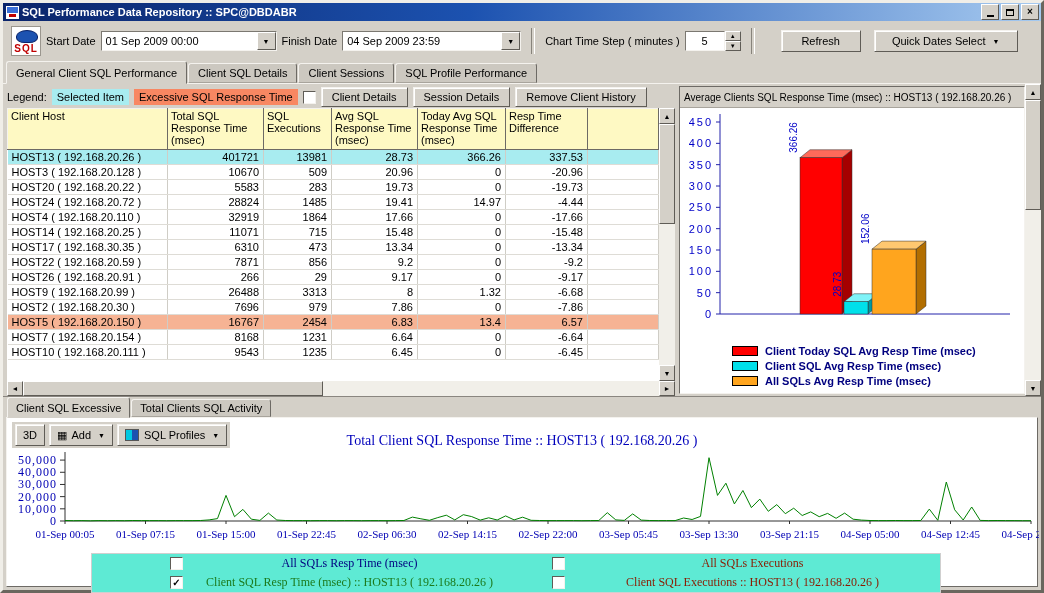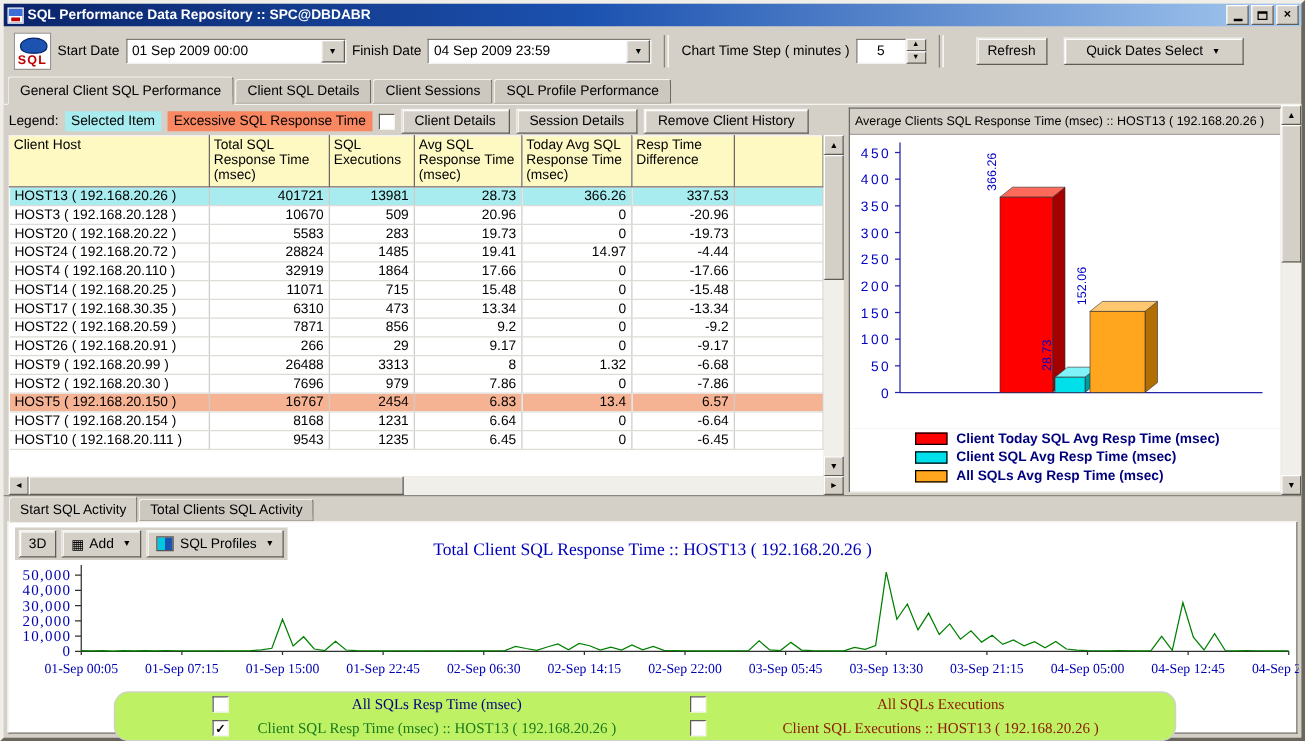--- a/index.html
+++ b/index.html
@@ -25,21 +25,21 @@
   .combo .field{display:flex;align-items:center;padding:0 4px;white-space:nowrap;overflow:hidden;flex:1}
   .combo .drop{width:17px;background:#d4d0c8;border:1px solid;border-color:#fff #5f5c56 #5f5c56 #fff;display:flex;align-items:center;justify-content:center;font-size:7px}
   .combo.w1{width:176px}.combo.w2{width:179px}
   .groove{width:2px;height:26px;border-left:1px solid #87837b;border-right:1px solid #fff;margin:0 5px}
   .spinner{display:flex;height:20px}
   .spinfield{width:38px;background:#fff;border:1px solid;border-color:#7b7871 #f4f2ee #f4f2ee #7b7871;display:flex;align-items:center;justify-content:center}
   .spinbtns{width:16px;display:flex;flex-direction:column}
   .spinbtn{flex:1;background:#d4d0c8;border:1px solid;border-color:#fff #5f5c56 #5f5c56 #fff;display:flex;align-items:center;justify-content:center;font-size:6px;line-height:1}
   .btn{height:22px;background:#d4d0c8;border:1px solid;border-color:#f4f2ee #5f5c56 #5f5c56 #f4f2ee;box-shadow:inset 1px 1px 0 #fff;display:inline-flex;align-items:center;justify-content:center;padding:0 12px;white-space:nowrap;box-sizing:border-box}
   .btn .menuarrow{font-size:7px;margin-left:7px}
-  .btn.refresh{margin-left:16px;width:57px}
+  .btn.refresh{margin-left:16px;width:80px}
   .btn.quick{width:144px;margin-left:8px}
 
   
   .tabstrip{flex:0 0 21px;display:flex;align-items:flex-end;padding-left:3px;position:relative;z-index:3}
   .tab{height:18px;padding:0 9px;display:flex;align-items:center;background:#ccc8c0;border:1px solid;border-color:#f4f2ee #6d6a65 #a8a49c #f4f2ee;border-radius:3px 3px 0 0;margin-right:1px;white-space:nowrap}
   .tab.active{height:21px;background:#d4d0c8;border-bottom-color:#d4d0c8;margin-bottom:-1px}
 
   
   .main{flex:0 0 312px;display:flex;border-top:1px solid #f4f2ee;background:#d4d0c8;position:relative;z-index:2}
   .left{width:672px;display:flex;flex-direction:column;padding:2px 0 0 4px;box-sizing:border-box}
@@ -85,21 +85,21 @@
   .btabs{flex:0 0 19px;display:flex;align-items:flex-end;padding-left:4px;position:relative;z-index:2}
   .tab.sm{height:16px;padding:0 8px}
   .tab.sm.active{height:19px}
   .bbody{flex:1;margin:0 3px 3px 3px;background:#fff;border:1px solid;border-color:#f4f2ee #6d6a65 #6d6a65 #f4f2ee;position:relative;min-height:0}
   .btoolbar{position:absolute;left:5px;top:4px;display:flex;gap:4px;background:#d4d0c8;padding:2px 3px}
   .btn.tiny{height:22px;padding:0 7px}
   .gridglyph{font-size:11px;margin-right:4px}
   .proficon{width:12px;height:10px;margin-right:5px;background:linear-gradient(90deg,#00c8e0 50%,#1c52b0 50%);border:1px solid #555}
   .bctitle{position:absolute;left:0;right:0;top:15px;text-align:center;color:#0000bb;font-family:"Liberation Serif",serif;font-size:14px;white-space:nowrap}
   .bchart{position:absolute;left:2px;top:33px}
-  .cbpanel{position:absolute;left:84px;top:135px;width:848px;height:38px;background:#bef264;border:1px solid #cfcfcf;border-radius:12px;display:grid;grid-template-columns:1fr 1fr}
+  .cbpanel{position:absolute;left:84px;top:135px;width:848px;height:38px;background:#5eead4;border:1px solid #cfcfcf;border-radius:0;display:grid;grid-template-columns:1fr 1fr}
   .cbitem{display:flex;align-items:center;padding-left:78px}
   .cbitem:nth-child(even){padding-left:36px}
   .cblabel{flex:1;text-align:center;font-family:"Liberation Serif",serif;font-size:12px;white-space:nowrap;overflow:hidden}
 </style>
 </head>
 <body>
 
 <div class="window">
 
   <div class="titlebar">
@@ -395,21 +395,21 @@
       <div class="sbtn">▲</div>
       <div class="strack">
           <div class="sthumb" style="height:110px"></div>
         </div>
       <div class="sbtn">▼</div>
     </div>
   </div>
 
   <div class="bottom">
     <div class="btabs">
-        <div class="tab sm active">Start SQL Activity</div>
+        <div class="tab sm active">Client SQL Excessive</div>
         <div class="tab sm">Total Clients SQL Activity</div>
       </div>
     <div class="bbody">
       <div class="btoolbar">
         <div class="btn tiny">3D</div>
         <div class="btn tiny">
           <span class="gridglyph">▦</span>
           <span>Add</span>
           <span class="menuarrow">▼</span>
         </div>

